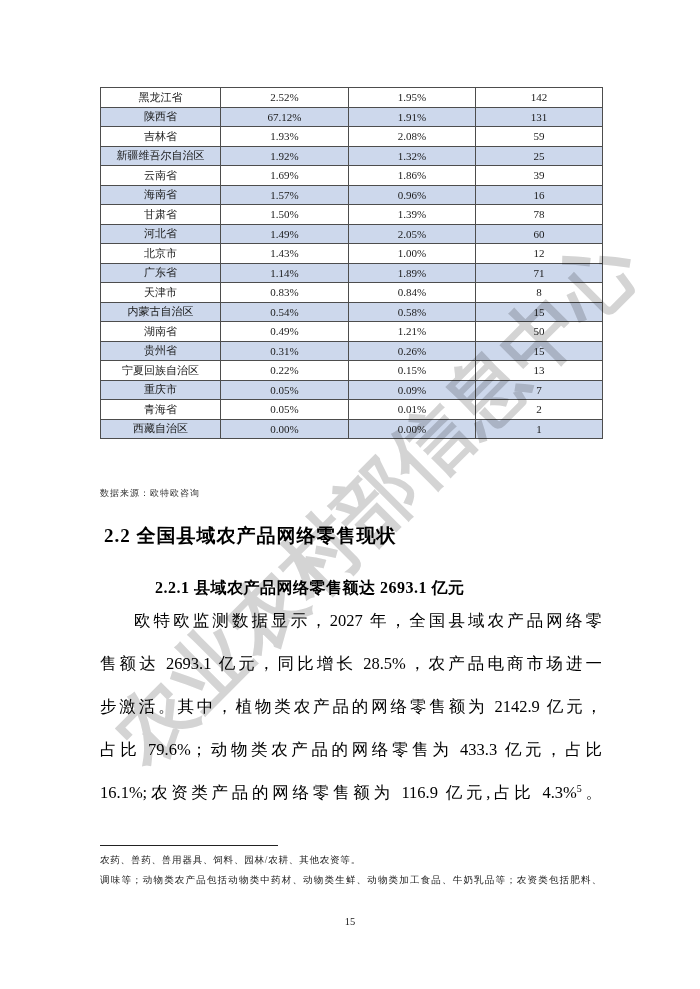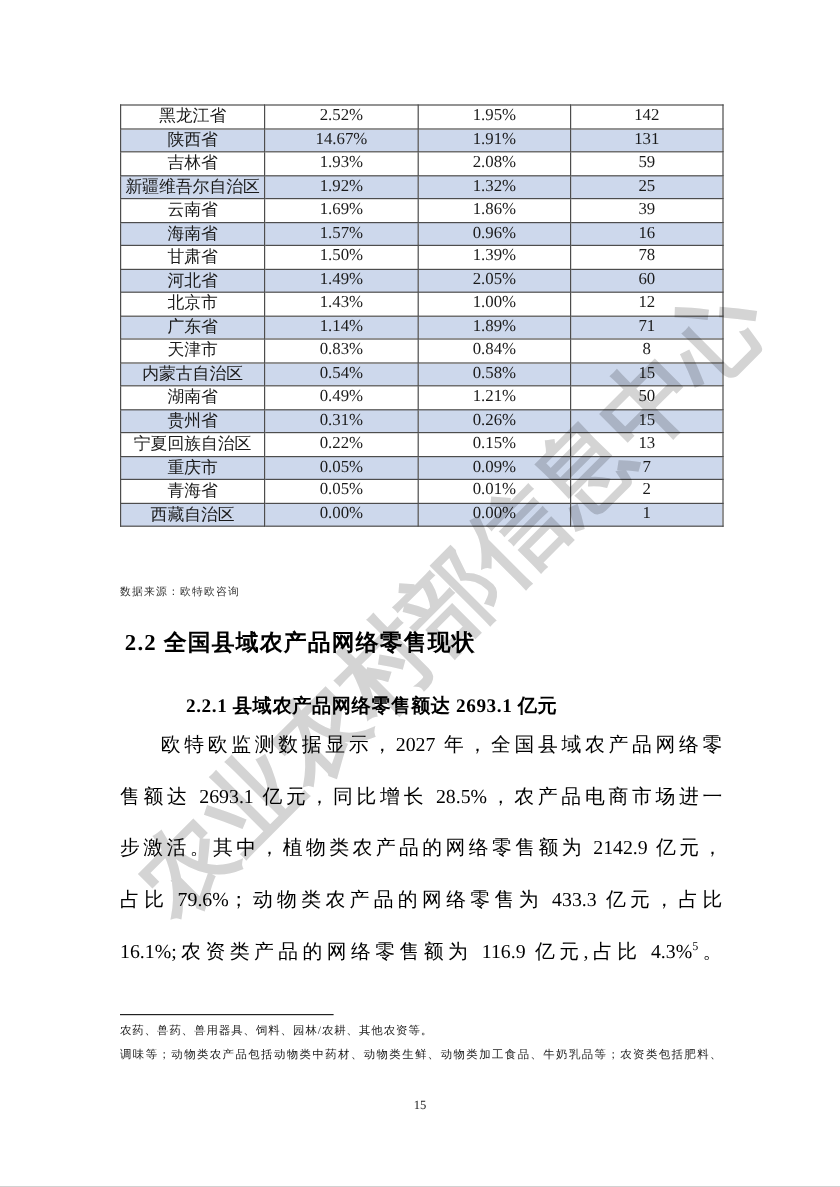--- a/index.html
+++ b/index.html
@@ -33,21 +33,21 @@
   }
 
   
   table.data-table {
     position: absolute;
     left: 100px;
     top: 87px;
     width: 502px;
     border-collapse: collapse;
     table-layout: fixed;
-    font-size: 14px;
+    font-size: 11px;
     z-index: 1;
   }
   table.data-table col.c1 { width: 120px; }
   table.data-table col.c2 { width: 128px; }
   table.data-table col.c3 { width: 127px; }
   table.data-table col.c4 { width: 127px; }
   table.data-table td {
     border: 1px solid #4d4d4d;
     height: 18.5px;
     padding: 0;
@@ -169,21 +169,21 @@
     </colgroup>
     <tbody id="table-body">
         <tr>
           <td>黑龙江省</td>
           <td>2.52%</td>
           <td>1.95%</td>
           <td>142</td>
         </tr>
         <tr>
           <td>陕西省</td>
-          <td>14.67%</td>
+          <td>67.12%</td>
           <td>1.91%</td>
           <td>131</td>
         </tr>
         <tr>
           <td>吉林省</td>
           <td>1.93%</td>
           <td>2.08%</td>
           <td>59</td>
         </tr>
         <tr>

